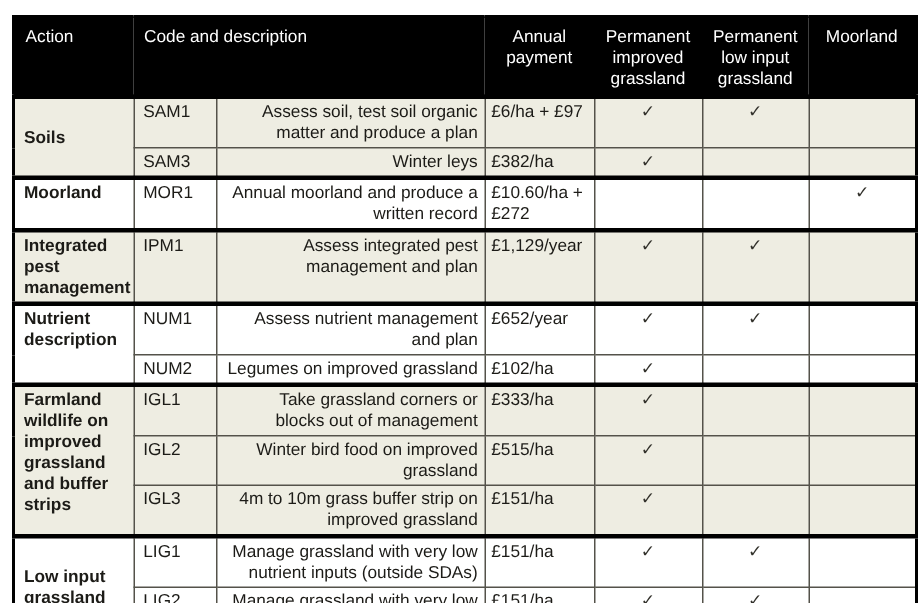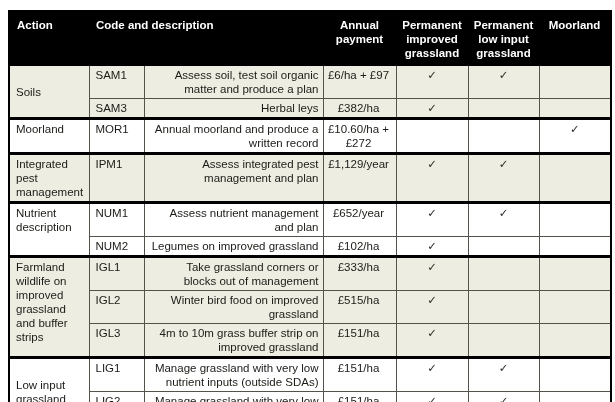--- a/index.html
+++ b/index.html
@@ -7,37 +7,37 @@
     width:615px;height:402px;background:#ffffff;position:relative;
     font-family:"Liberation Sans", sans-serif;color:#1c1b17;
   }
   .sheet{position:absolute;left:8px;top:10px;}
   table{
     border-collapse:collapse;table-layout:fixed;width:602px;
     border:2px solid #000;border-bottom:3px solid #000;
     font-size:11.5px;line-height:14px;
   }
   thead th{
-    background:var(--header-bg,#000);color:#fff;font-weight:bold;
+    background:var(--header-bg,#000);color:#fff;font-weight:normal;
     vertical-align:top;text-align:center;
     padding:6px 2px 3px 2px;height:45px;box-sizing:border-box;
     font-size:11.5px;line-height:14px;
   }
   thead th.left{text-align:left;padding-left:7px;}
   td{
     border:1px solid #54524a;vertical-align:top;
     padding:2px 4px;background:#fff;
   }
   tbody{border-top:3px solid #000;}
   tbody.shaded td{background:var(--shade,#eeede2);}
-  td.action{font-weight:normal;padding-left:6px;}
+  td.action{font-weight:bold;padding-left:6px;}
   td.mid{vertical-align:middle;}
   td.code{padding-left:6px;}
   td.desc{padding-left:7px;text-align:right;}
-  td.pay{text-align:center;padding-right:6px;margin-left:12px;}
+  td.pay{text-align:left;padding-right:6px;margin-left:12px;}
   td.mark{text-align:center;color:#33322c;}
   tr.tall td{height:26px;}
 </style>
 </head>
 <body>
 
 <div class="sheet">
 <table>
   <colgroup>
     <col style="width:80px">
@@ -64,21 +64,21 @@
       <td class="action mid" rowspan="2">Soils</td>
       <td class="code">SAM1</td>
       <td class="desc">Assess soil, test soil organic matter and produce a plan</td>
       <td class="pay">£6/ha + £97</td>
       <td class="mark">✓</td>
       <td class="mark">✓</td>
       <td class="mark"></td>
     </tr>
     <tr>
       <td class="code">SAM3</td>
-      <td class="desc">Herbal leys</td>
+      <td class="desc">Winter leys</td>
       <td class="pay">£382/ha</td>
       <td class="mark">✓</td>
       <td class="mark"></td>
       <td class="mark"></td>
     </tr>
   </tbody>
 
   <tbody>
     <tr>
       <td class="action">Moorland</td>

